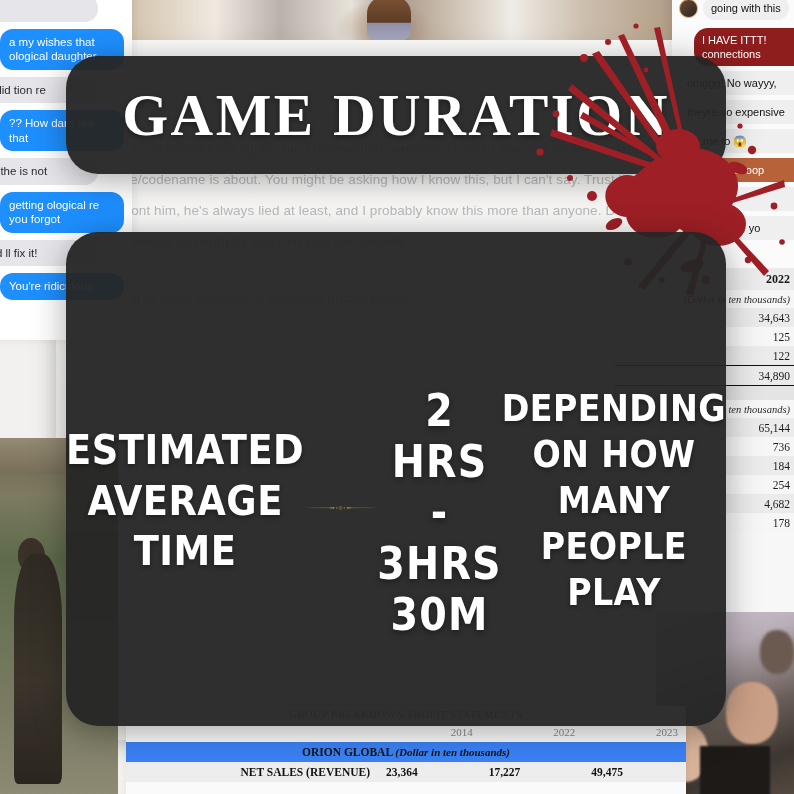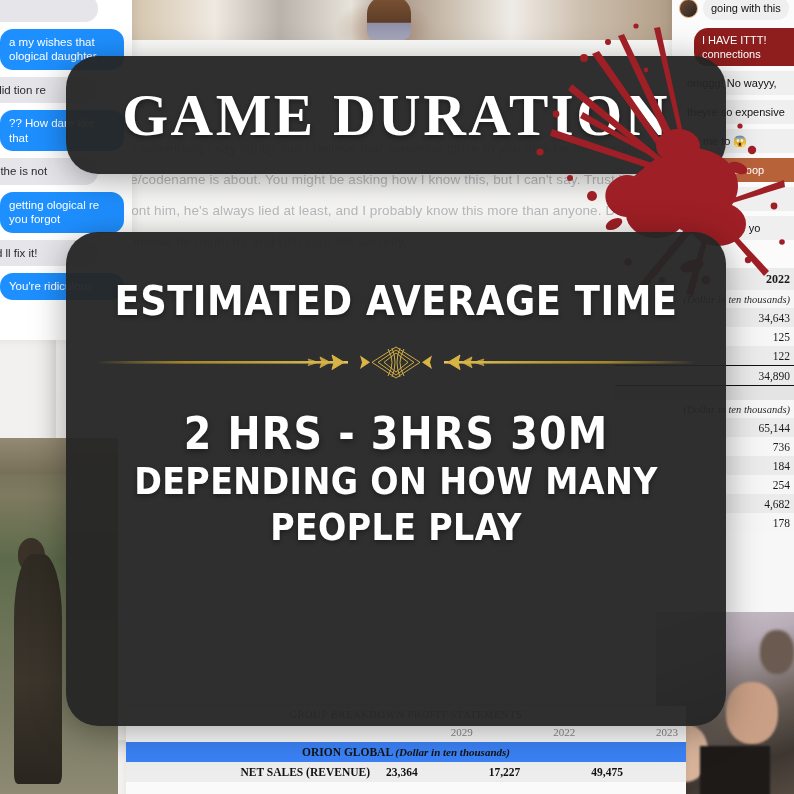--- a/index.html
+++ b/index.html
@@ -134,21 +134,21 @@
   #panel-title{left:66px;top:56px;width:660px;height:118px;}
   #panel-body{left:66px;top:232px;width:660px;height:494px;}
 
   .title-text{
     position:absolute;inset:0;display:flex;align-items:center;justify-content:center;
     color:#fff;font-family:"Liberation Serif",serif;font-weight:bold;
     font-size:59px;letter-spacing:2.5px;line-height:1;
     text-shadow:0 2px 5px rgba(0,0,0,.45);
   }
 
-  .body-inner{position:absolute;inset:0;display:flex;flex-direction:column;align-items:center;justify-content:flex-start;padding-top:44px;box-sizing:border-box;}
+  .body-inner{position:absolute;inset:0;display:flex;align-items:center;justify-content:flex-start;padding-top:44px;box-sizing:border-box;}
 
   .headline{
     color:#fff;text-align:center;font-weight:bold;
     font-size:41px;line-height:1.23;letter-spacing:.5px;
     text-transform:uppercase;
     font-family:"DejaVu Sans",sans-serif;
     font-stretch:condensed;
     text-shadow:0 2px 5px rgba(0,0,0,.4);
     max-width:600px;
   }
@@ -273,21 +273,21 @@
       </tbody>
         </table>
     </div>
 
     <div class="sheet-bottom">
       <div class="sb-title">GROUP BREAKDOWN PROFIT STATEMENTS</div>
       <table>
         <tbody>
             <tr class="sb-yr">
           <td style="width:45%"></td>
-          <td>2029</td>
+          <td>2014</td>
           <td>2022</td>
           <td>2023</td>
         </tr>
         <tr class="sb-co">
           <td colspan="4"><span>ORION GLOBAL</span> <em>(Dollar in ten thousands)</em></td>
         </tr>
         <tr class="sb-row">
           <td class="lbl">NET SALES (REVENUE)</td>
           <td class="num">23,364</td>
           <td class="num">17,227</td>

